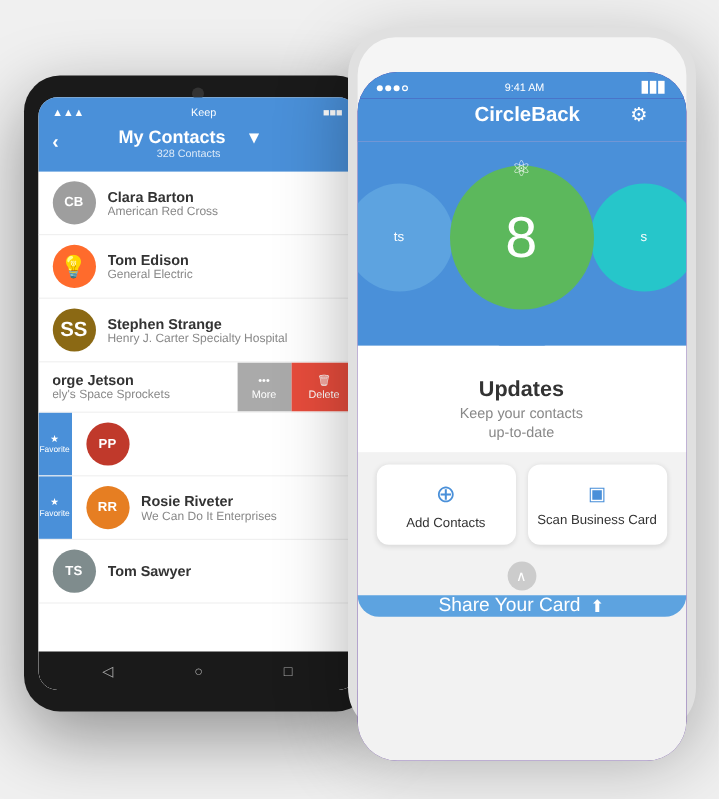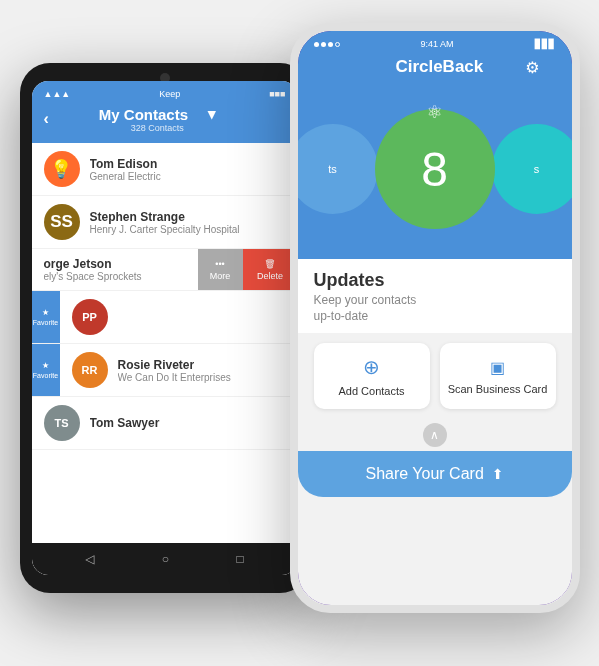--- a/index.html
+++ b/index.html
@@ -227,20 +227,21 @@
     }
 
     .ios-inner {
       width: 100%;
       height: 100%;
       border-radius: 33px;
       background: #4c1d95;
       overflow: hidden;
       display: flex;
       flex-direction: column;
+      margin-top: 29px;
     }
 
     .ios-top-notch-area {
       background: #4A90D9;
       padding: 8px 16px 0;
     }
 
     .ios-status-bar {
       display: flex;
       justify-content: space-between;
@@ -353,22 +354,22 @@
       justify-content: center;
     }
 
     .carousel-side-text {
       color: white;
       font-size: 11px;
       text-align: center;
     }
 
     .updates-section {
-      text-align: left;
-      padding: 11px 16px 10px;
+      text-align: center;
+      padding: 26px 16px 10px;
       background: white;
     }
 
     .updates-title {
       font-size: 18px;
       font-weight: 600;
       color: #333;
     }
 
     .updates-subtitle {
@@ -423,21 +424,20 @@
       height: 24px;
       display: flex;
       align-items: center;
       justify-content: center;
       color: white;
       font-size: 12px;
     }
 
     .share-bar {
       background: #5DA3E0;
-      padding: 14px;
       text-align: right;
       color: white;
       font-size: 16px;
       font-weight: 500;
       display: flex;
       align-items: center;
       justify-content: center;
       gap: 8px;
       border-radius: 0 0 25px 25px;
     }
@@ -481,20 +481,27 @@
               <span>▾</span>
             </div>
             <div class="header-subtitle">328 Contacts</div>
           </div>
           <div class="header-spacer"></div>
         </div>
       </div>
 
       <div class="contacts-list">
 
+        <div class="contact-item">
+          <div class="contact-avatar av-gray" style="background:#9e9e9e; font-size:11px;">CB</div>
+          <div class="contact-info">
+            <div class="contact-name">Clara Barton</div>
+            <div class="contact-company">American Red Cross</div>
+          </div>
+        </div>
 
         <div class="contact-item">
           <div class="contact-avatar" style="background:#FF6B2C; font-size:11px;">
             <span style="font-size:18px;">💡</span>
           </div>
           <div class="contact-info">
             <div class="contact-name">Tom Edison</div>
             <div class="contact-company">General Electric</div>
           </div>
         </div>

